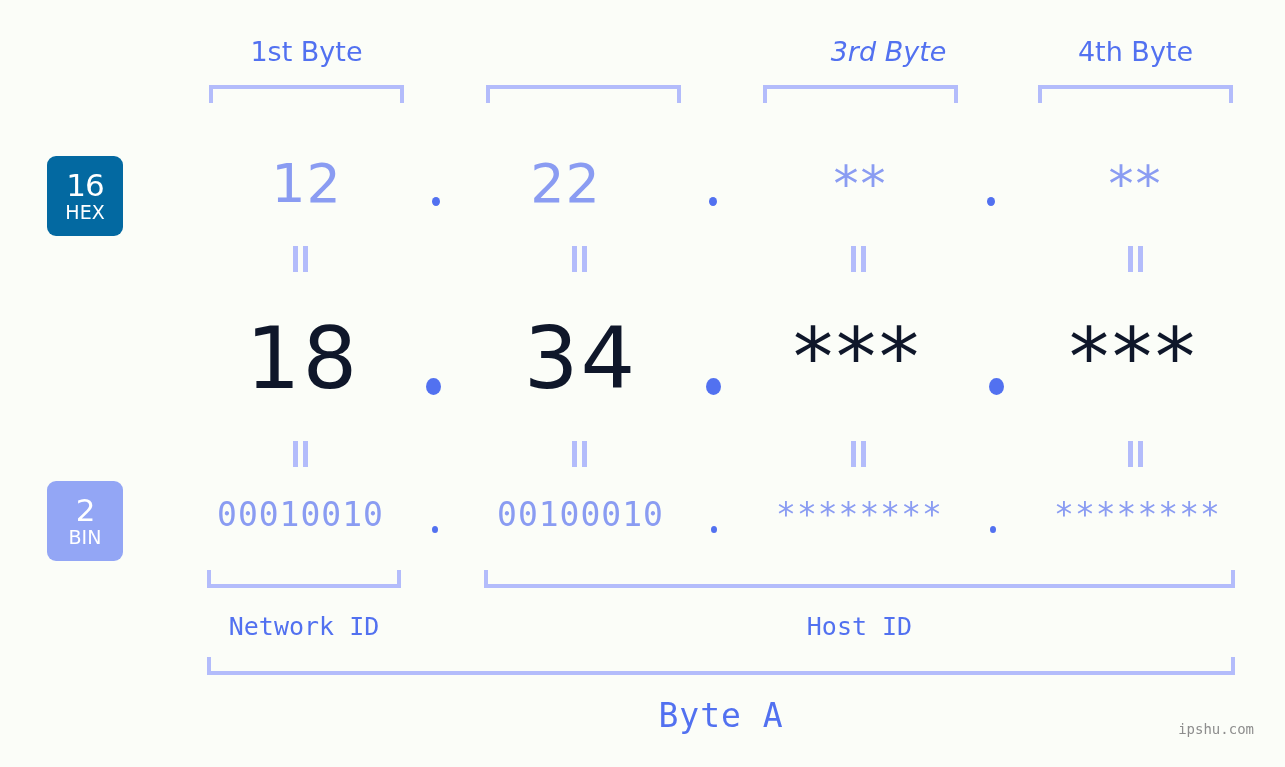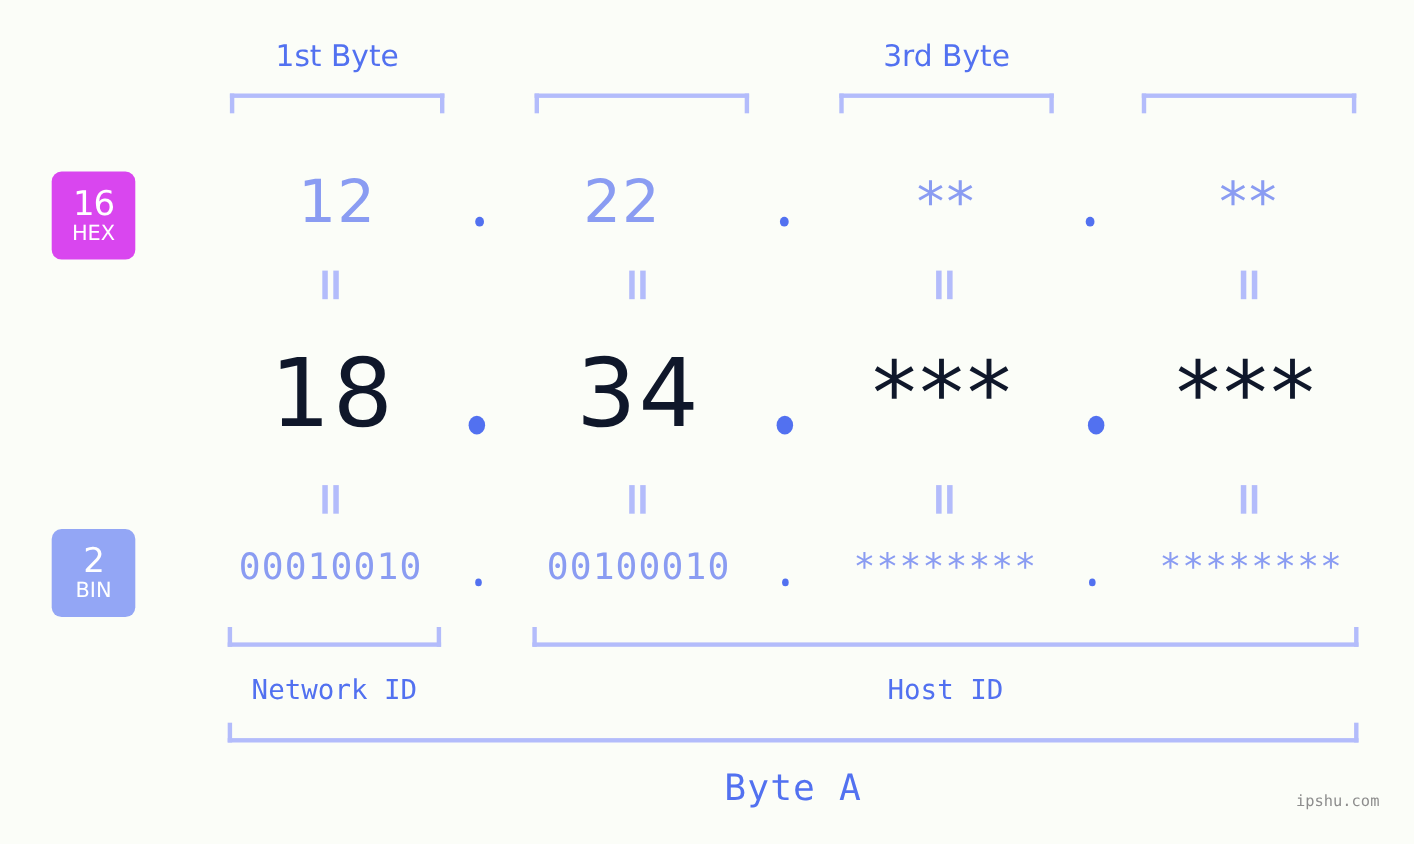--- a/index.html
+++ b/index.html
@@ -181,28 +181,29 @@
     color: #8d8d8d;
     letter-spacing: 0px;
   }
 </style>
 </head>
 <body>
 
 <div id="stage">
 
   <div class="byte-label" style="left:209px;width:195px;">1st Byte</div>
-  <div class="byte-label" style="left:763px;width:195px;">3rd Byte</div>
+  <div class="byte-label" style="left:791px;width:195px;font-style:italic;">3rd Byte</div>
+  <div class="byte-label" style="left:1038px;width:195px;">4th Byte</div>
 
   <div class="bracket down" style="left:209px;top:85px;width:195px;"></div>
   <div class="bracket down" style="left:486px;top:85px;width:195px;"></div>
   <div class="bracket down" style="left:763px;top:85px;width:195px;"></div>
   <div class="bracket down" style="left:1038px;top:85px;width:195px;"></div>
 
-  <div class="badge" style="top:156px;background:#d946ef;">
+  <div class="badge" style="top:156px;background:#0369a1;">
     <span class="num">16</span>
     <span class="nam">HEX</span>
   </div>
   <div class="hex-row">
     <div class="cell" style="left:209px;width:195px;">12</div>
     <div class="dot hex" style="left:432px;"></div>
     <div class="cell" style="left:468px;width:195px;">22</div>
     <div class="dot hex" style="left:709px;"></div>
     <div class="cell stars" style="left:763px;width:195px;">**</div>
     <div class="dot hex" style="left:987px;"></div>

